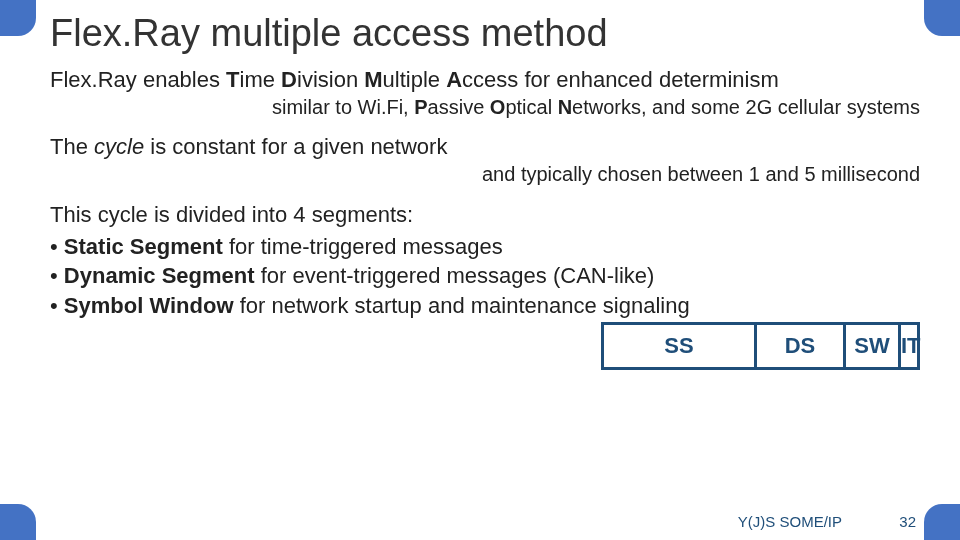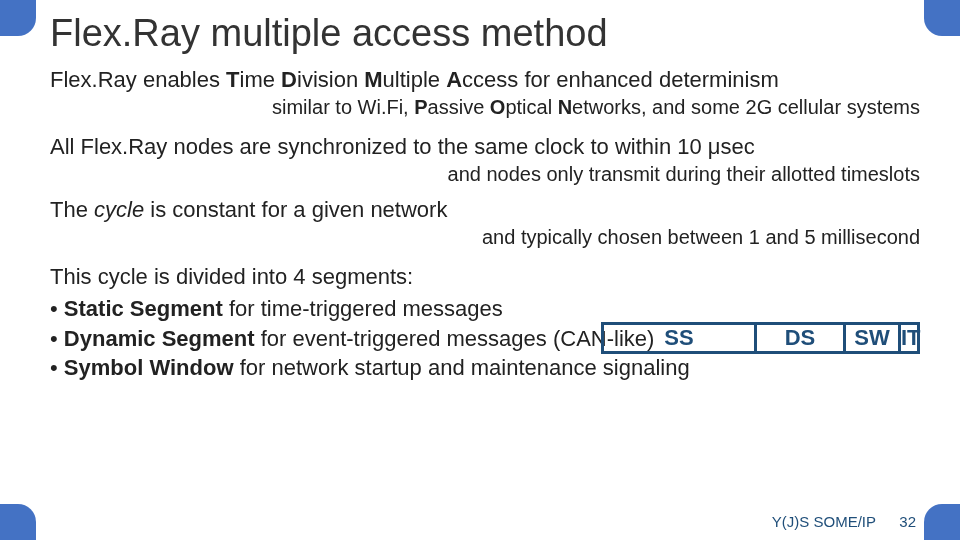--- a/index.html
+++ b/index.html
@@ -63,36 +63,36 @@
 
   .segbox {
     position: absolute;
     top: 310px;
     right: 0;
     display: flex;
     border: 3px solid #1f4e79;
   }
   .segbox div {
     border-right: 3px solid #1f4e79;
-    padding: 0 0;
+    padding: 8px 0;
     text-align: center;
     font-weight: 600;
     font-size: 22px;
     color: #1f4e79;
   }
   .segbox div:last-child { border-right: none; }
   .seg-ss { width: 150px; }
   .seg-ds { width: 86px; }
   .seg-sw { width: 52px; }
   .seg-it { width: 16px; }
 
   .footer-ref {
     position: absolute;
     bottom: 10px;
-    right: 84px;
+    right: 118px;
     font-size: 15px;
     color: #1f4e79;
   }
   .footer-num {
     position: absolute;
     bottom: 10px;
     right: 44px;
     font-size: 15px;
     color: #1f4e79;
   }
@@ -109,24 +109,20 @@
 
   <h1>Flex.Ray multiple access method</h1>
 
   <div class="block">
     <span>Flex.Ray enables </span><span class="bold">T</span><span>ime </span><span class="bold">D</span><span>ivision </span><span class="bold">M</span><span>ultiple </span><span class="bold">A</span><span>ccess for enhanced determinism</span>
     <span class="sub">
       <span>similar to Wi.Fi, </span><span class="bold">P</span><span>assive </span><span class="bold">O</span><span>ptical </span><span class="bold">N</span><span>etworks, and some 2G cellular systems</span>
     </span>
   </div>
 
-  <div class="block" style="margin-bottom:0;">
-    <span>All Flex.Ray nodes are synchronized to the same clock to within 10 μsec</span>
-    <span class="sub">and nodes only transmit during their allotted timeslots</span>
-  </div>
 
   <div class="block">
     <span>The </span><span class="italic">cycle</span><span> is constant for a given network</span>
     <span class="sub">and typically chosen between 1 and 5 millisecond</span>
   </div>
 
   <div class="seglist">
     <div class="intro">This cycle is divided into 4 segments:</div>
     <div class="bullet">
       <span>• </span><span class="bold">Static Segment</span><span> for time-triggered messages</span>

